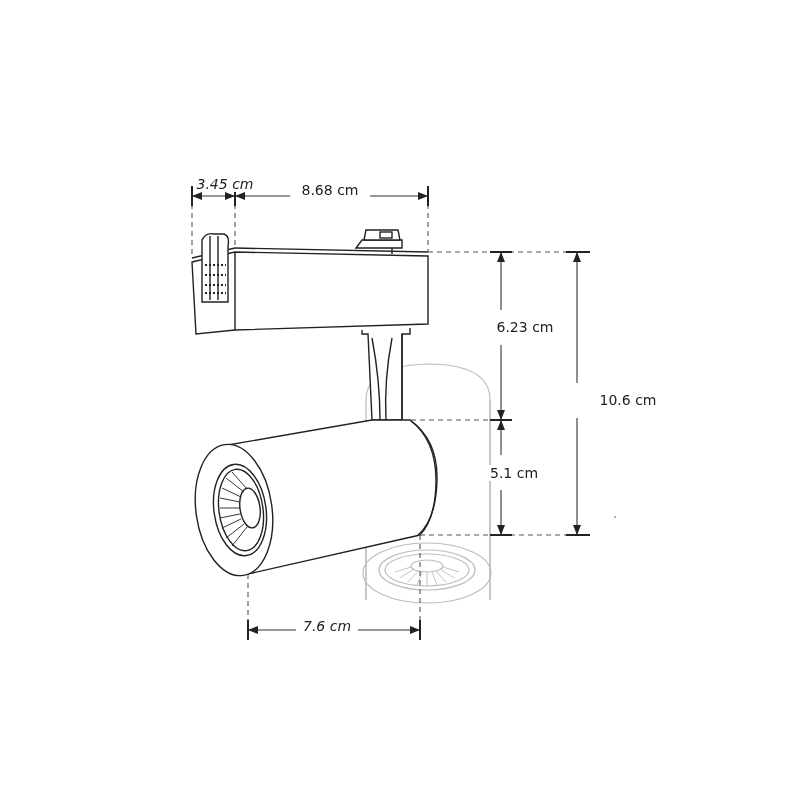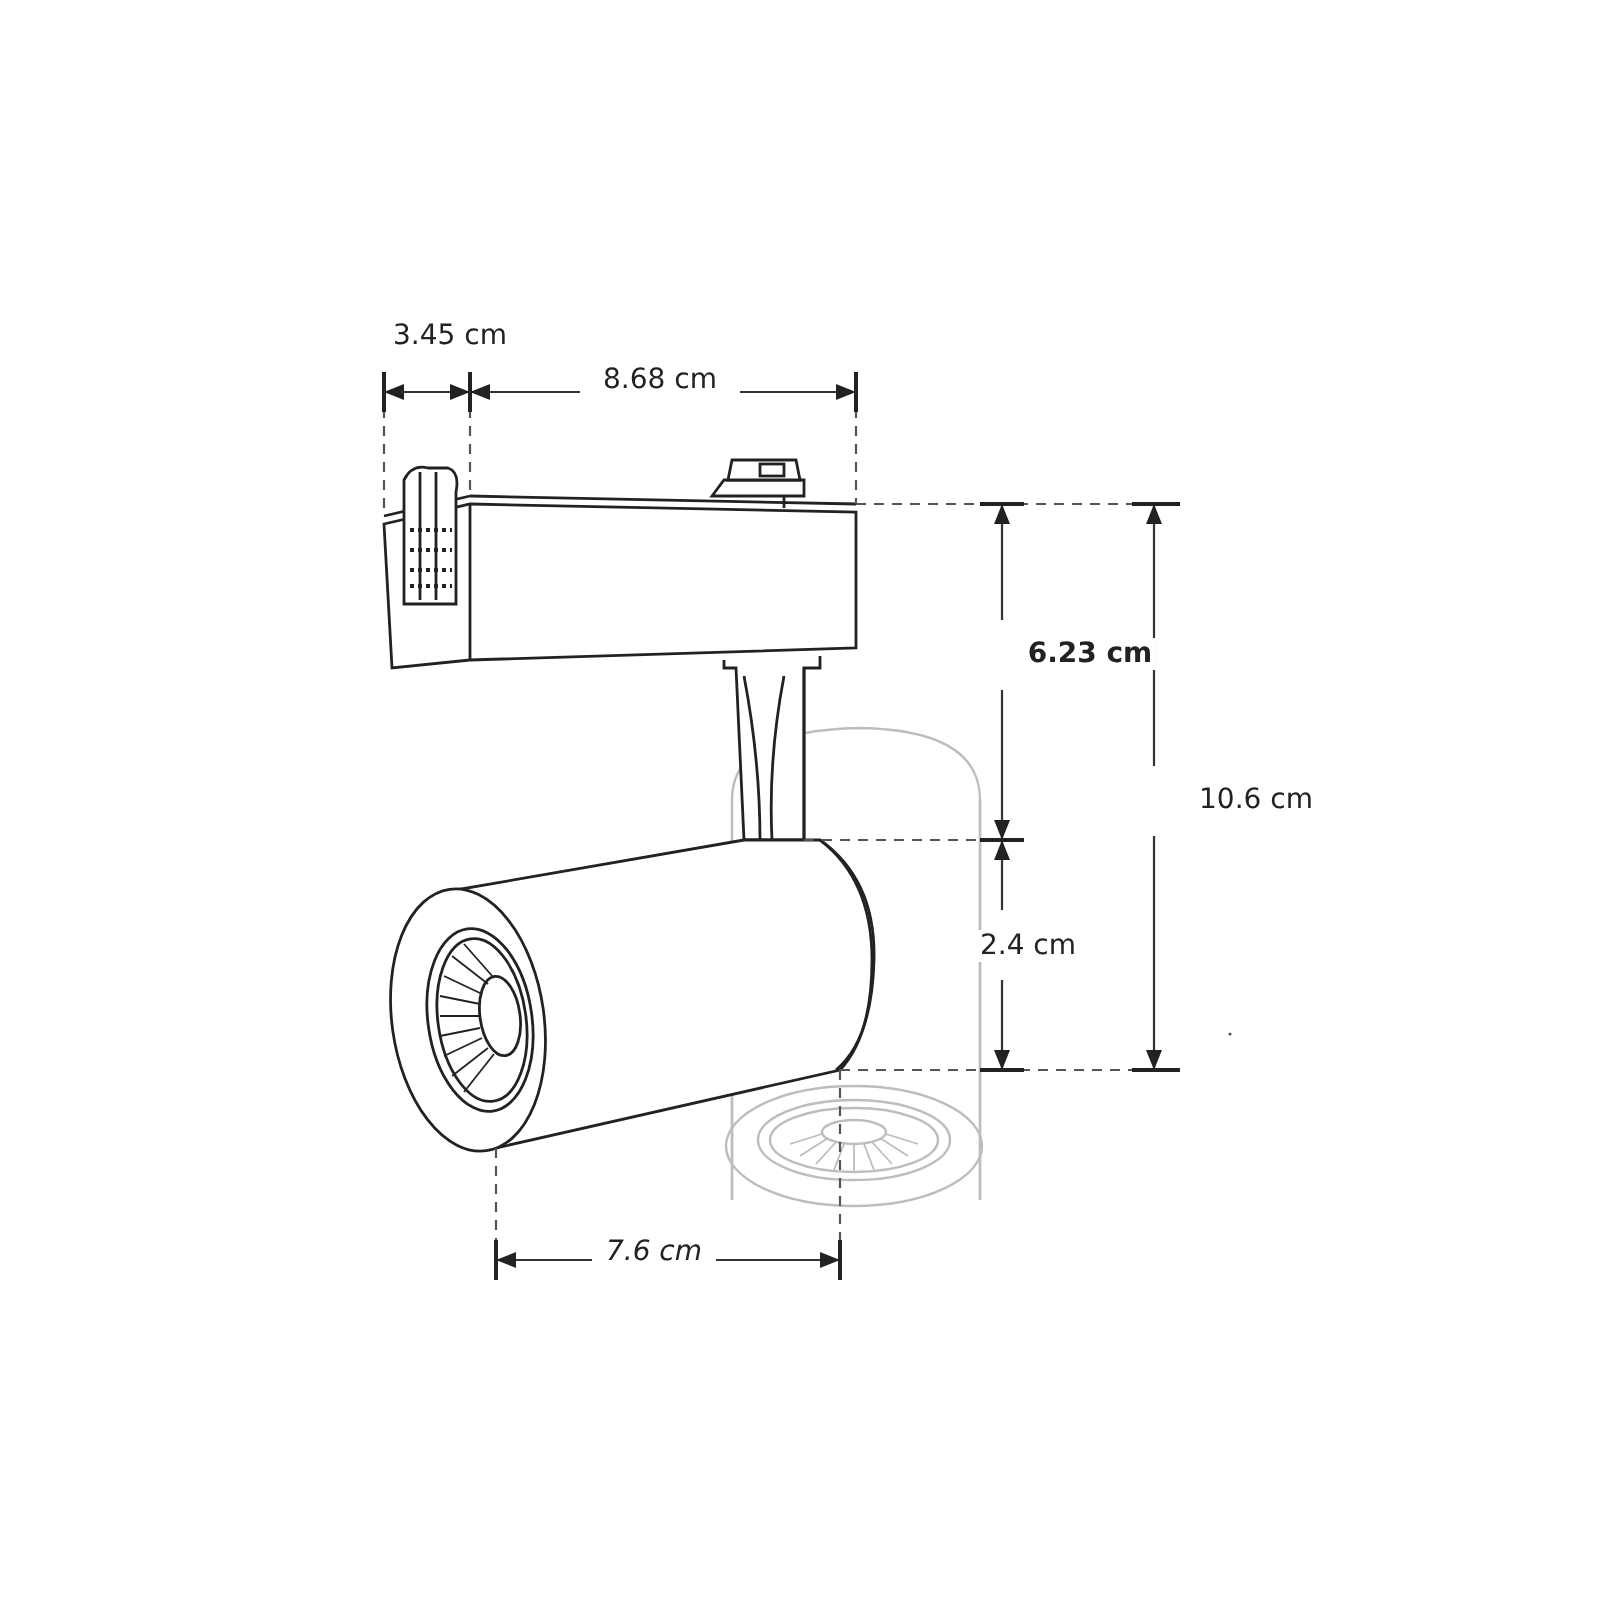--- a/index.html
+++ b/index.html
@@ -132,19 +132,19 @@
       <line x1="501" y1="455" x2="501" y2="421" marker-end="url(#arr)"></line>
       <line x1="501" y1="490" x2="501" y2="534" marker-end="url(#arr)"></line>
       <line x1="577" y1="383" x2="577" y2="253" marker-end="url(#arr)"></line>
       <line x1="577" y1="418" x2="577" y2="534" marker-end="url(#arr)"></line>
       <line x1="296" y1="630" x2="249" y2="630" marker-end="url(#arr)"></line>
       <line x1="358" y1="630" x2="419" y2="630" marker-end="url(#arr)"></line>
     </g>
     <circle cx="615" cy="517" r="0.8" fill="#555"></circle>
   </svg>
 
-  <span class="dim-label" style="left:225px; top:168px;">3.45 cm</span>
+  <span class="dim-label" style="left:225px; top:184px;font-style:italic;">3.45 cm</span>
   <span class="dim-label" style="left:330px; top:190px;">8.68 cm</span>
-  <span class="dim-label" style="left:545px; top:327px;font-weight:bold;">6.23 cm</span>
+  <span class="dim-label" style="left:525px; top:327px;">6.23 cm</span>
   <span class="dim-label" style="left:582px; top:400px;margin-left:46px;">10.6 cm</span>
-  <span class="dim-label" style="left:514px; top:473px;">2.4 cm</span>
+  <span class="dim-label" style="left:514px; top:473px;">5.1 cm</span>
   <span class="dim-label" style="left:327px; top:626px;font-style:italic;">7.6 cm</span>
 </div>
 
 </body></html>

